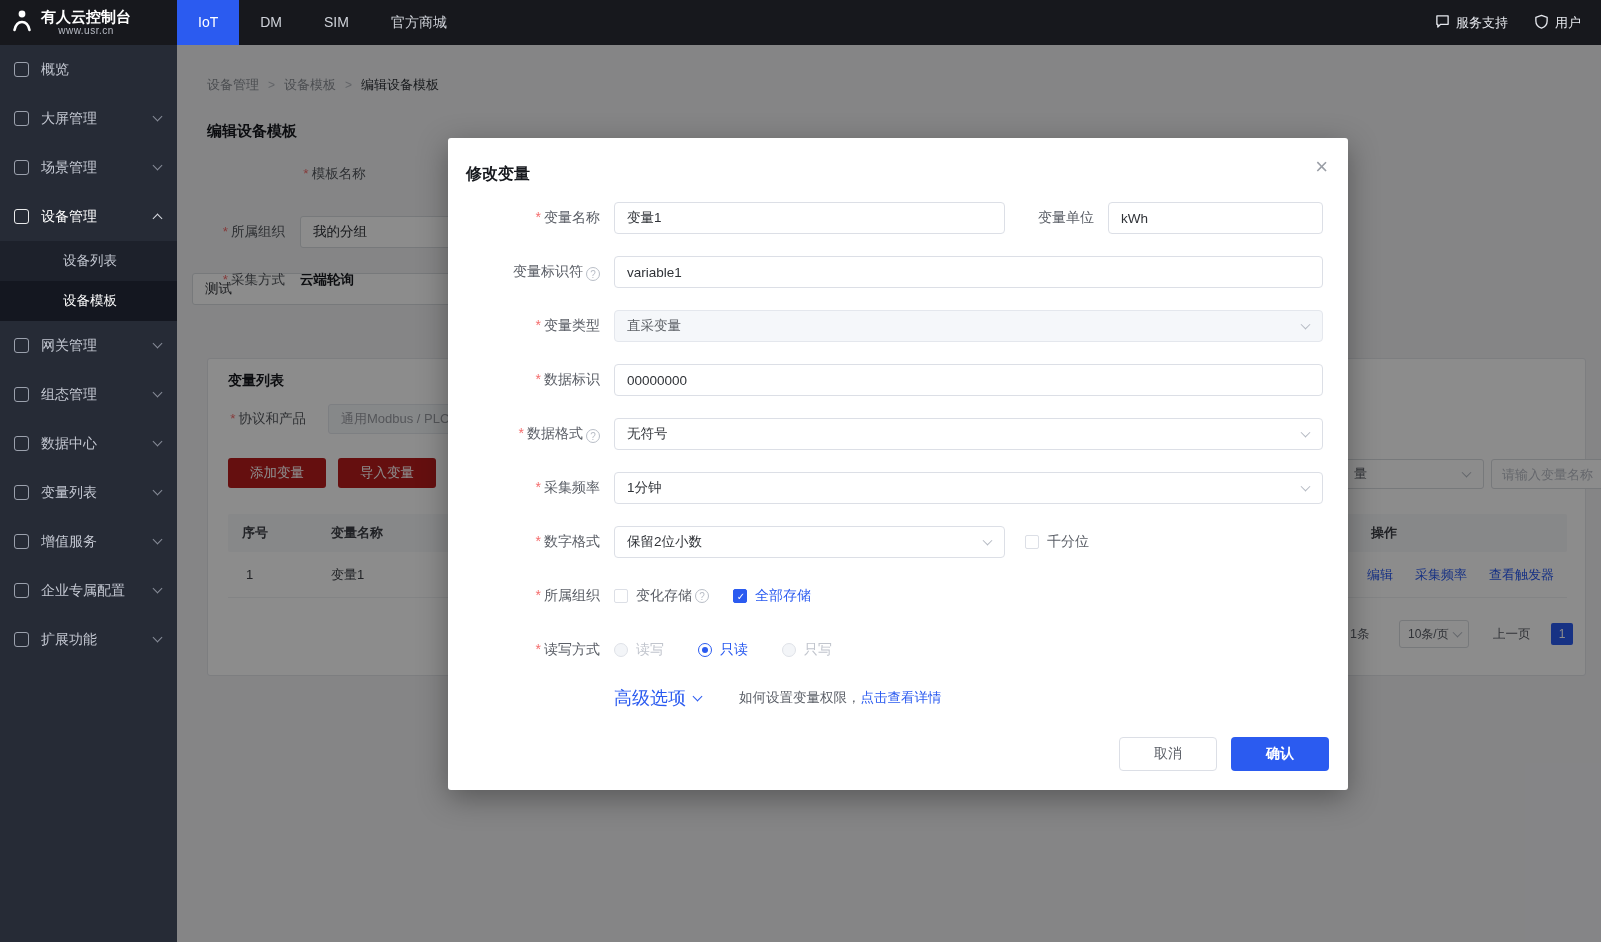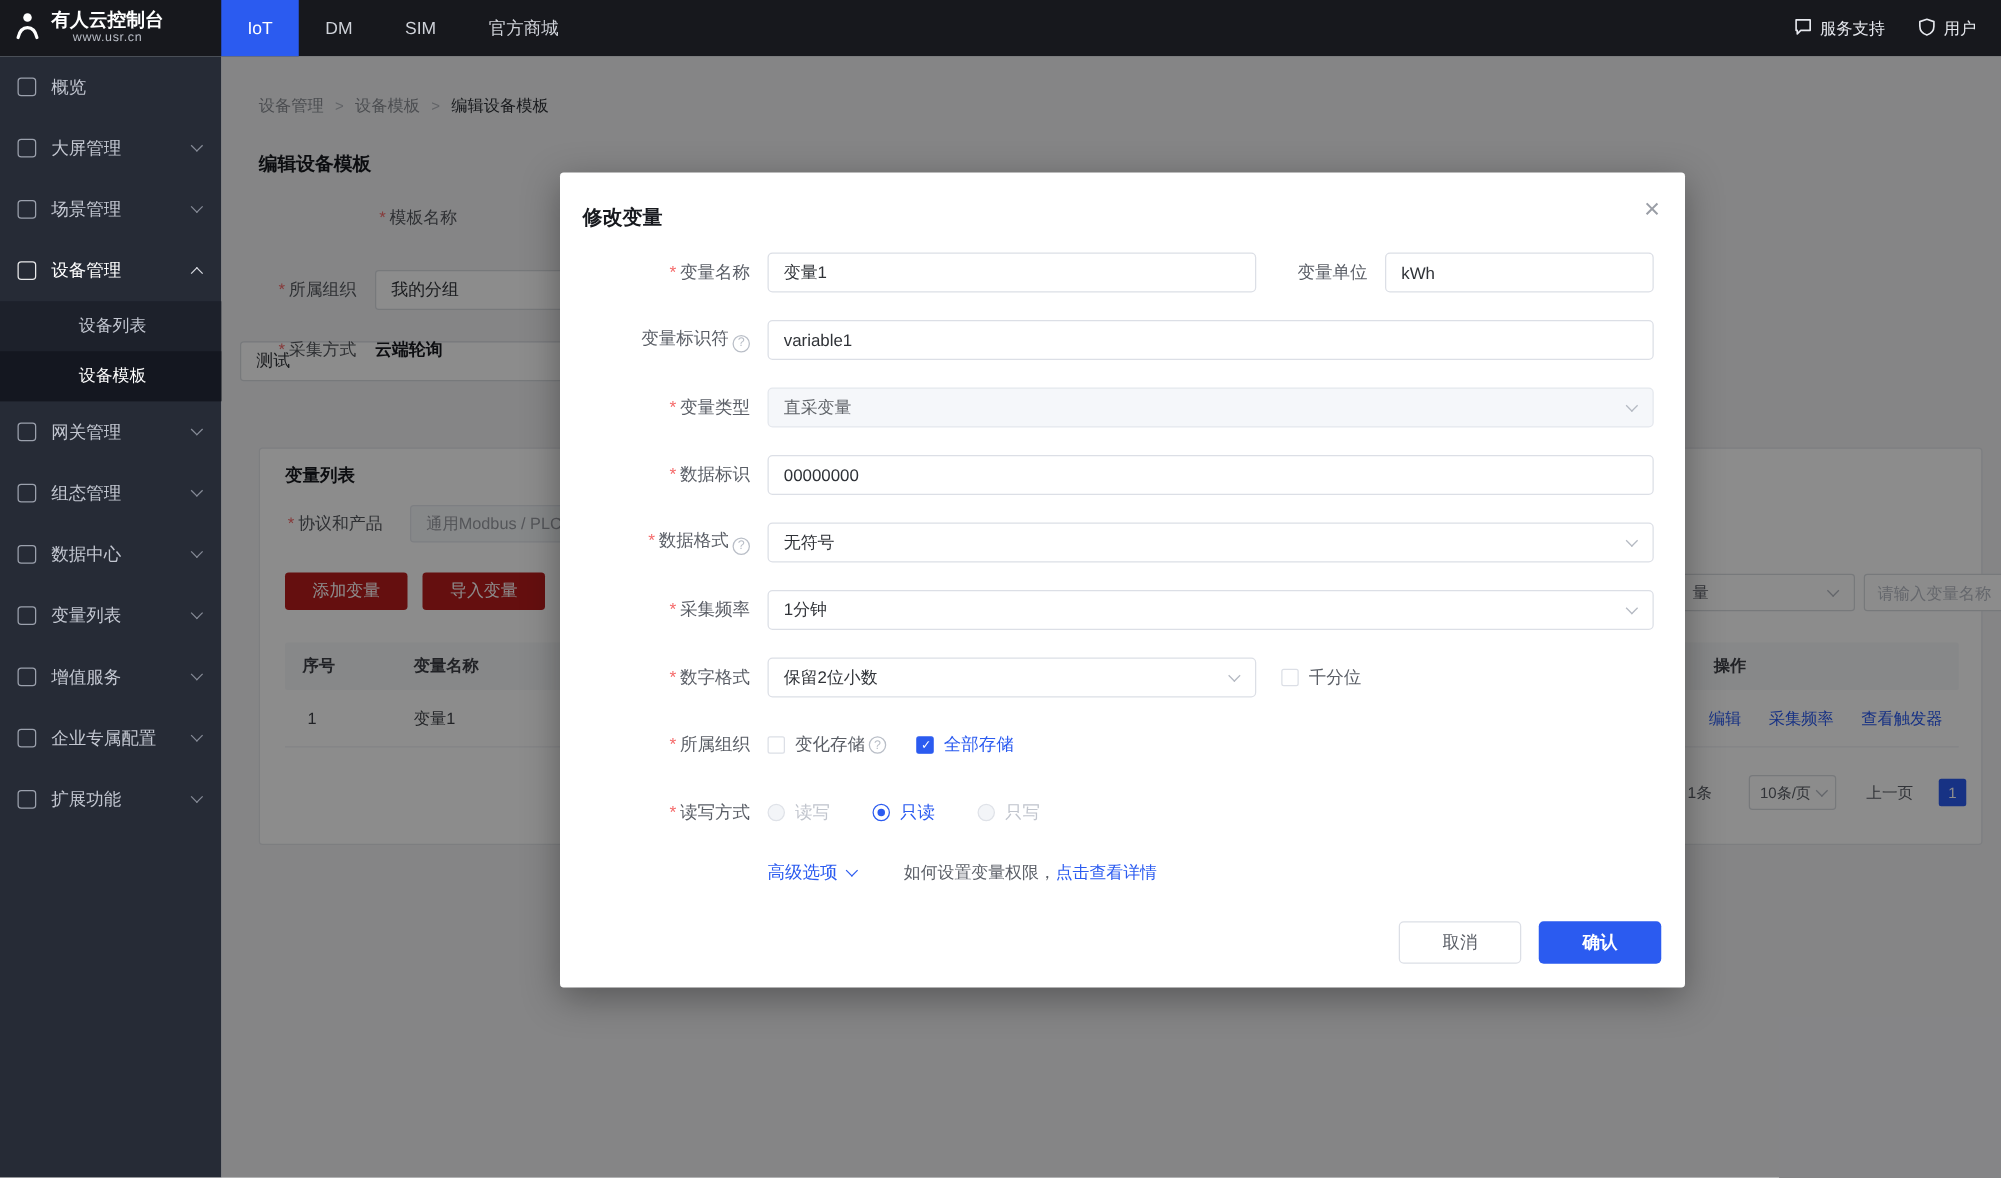--- a/index.html
+++ b/index.html
@@ -85,21 +85,21 @@
   .cb.checked::after{content:"✓";position:absolute;left:0;top:0;width:14px;height:14px;color:#fff;font-size:10px;line-height:14px;text-align:center;}
   .cb-label{margin-left:8px;font-size:14px;color:#5a5e66;}
   .cb-label.blue{color:#2b5bf0;}
   .rd{width:14px;height:14px;border:1px solid #dcdfe6;border-radius:50%;background:#fff;display:inline-block;position:relative;cursor:pointer;flex:0 0 auto;}
   .rd.sel-on{border-color:#2b5bf0;}
   .rd.sel-on::after{content:"";position:absolute;left:3px;top:3px;width:6px;height:6px;border-radius:50%;background:#2b5bf0;}
   .rd.dis{background:#f3f5f8;border-color:#dfe2e8;cursor:default;}
   .rd-label{margin-left:8px;font-size:14px;color:#5a5e66;}
   .rd-label.dis{color:#c1c5cd;}
   .adv-row{display:flex;align-items:center;height:20px;margin-top:4px;padding-left:166px;}
-  .adv-link{color:#2b5bf0;font-size:14px;cursor:pointer;display:flex;align-items:center;}
+  .adv-link{color:#2b5bf0;font-size:18px;cursor:pointer;display:flex;align-items:center;}
   .adv-chev{width:7px;height:7px;border-right:1.5px solid #2b5bf0;border-bottom:1.5px solid #2b5bf0;transform:rotate(45deg);margin:-3px 0 0 8px;}
   .perm{margin-left:38px;font-size:13.5px;color:#5a5e66;}
   .perm a{color:#2b5bf0;text-decoration:none;cursor:pointer;}
   .m-footer{position:absolute;right:19px;bottom:19px;display:flex;gap:14px;}
   .btn-cancel{width:98px;height:34px;background:#fff;border:1px solid #dcdfe6;border-radius:4px;color:#5a5e66;font-size:14px;cursor:pointer;font-family:inherit;}
   .btn-confirm{width:98px;height:34px;background:#2b5bf0;border:none;border-radius:4px;color:#fff;font-size:14px;font-weight:bold;cursor:pointer;font-family:inherit;}
 </style>
 </head>
 <body>
 

